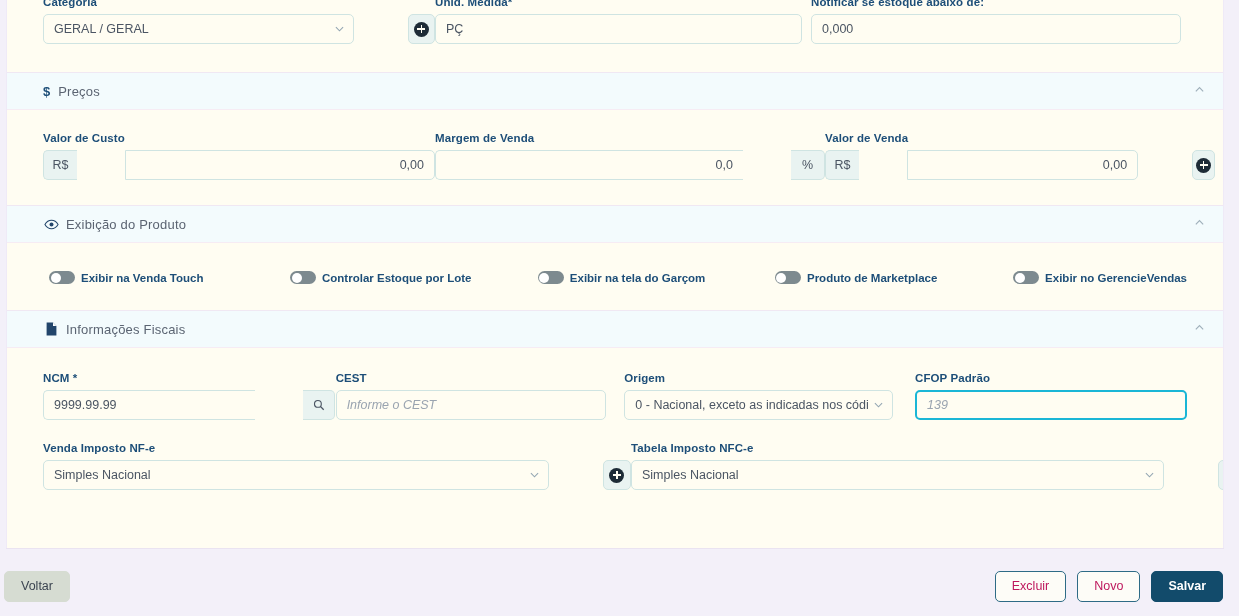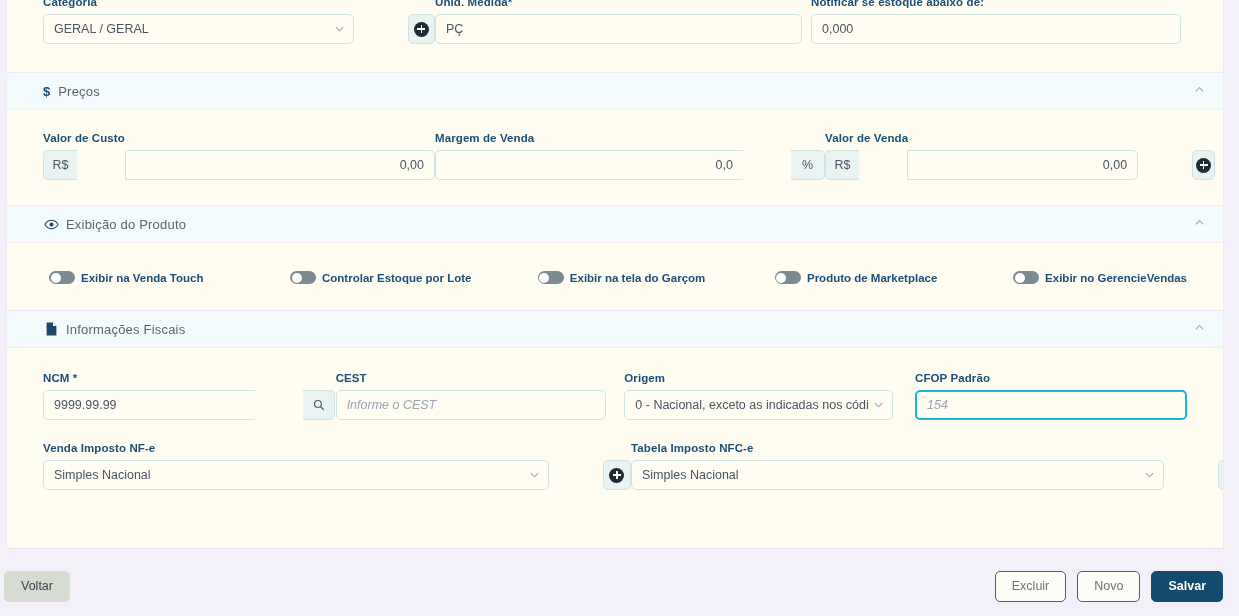--- a/index.html
+++ b/index.html
@@ -159,21 +159,21 @@
   }
   .footer .left { margin-left:4px; }
   .footer .right { margin-left:auto; margin-right:16px; display:flex; gap:11px; }
   .btn {
     height:31px; min-width:62px; padding:0 16px;
     border-radius:5px; font-size:12.5px;
     display:flex; align-items:center; justify-content:center;
     border:1px solid transparent;
   }
   .btn.gray  { background:#d6dcd2; color:#3b4450; border-color:#d6dcd2; }
-  .btn.ghost { background:#fdfcf7; color:#737373; border-color:#2e6b86;text-align:right; }
+  .btn.ghost { background:#fdfcf7; color:#be185d; border-color:#2e6b86;text-align:right; }
   .btn.primary{ background:#124b6b; color:#ffffff; border-color:#124b6b; font-weight:bold; }
 
   .sep-top { position:absolute; left:6px; top:548px; width:1218px; height:1px; background:#eae3f1; }
 </style>
 </head>
 <body>
 
 <div class="page">
 
   <div class="card">
@@ -359,21 +359,21 @@
                 </svg>
             </span>
           </div>
         </div>
       </div>
 
       <div class="field">
         <div class="label">CFOP Padrão</div>
         <div class="ctl">
           <div class="inp focused" style="width:272px;">
-            <span class="ph ital">154</span>
+            <span class="ph ital">139</span>
           </div>
         </div>
       </div>
     </div>
 
     <div class="fields-row" style="padding-top:22px;">
       <div class="field" style="width:588px;">
         <div class="label">Venda Imposto NF-e</div>
         <div class="ctl">
           <div class="inp" style="width:533px;">

